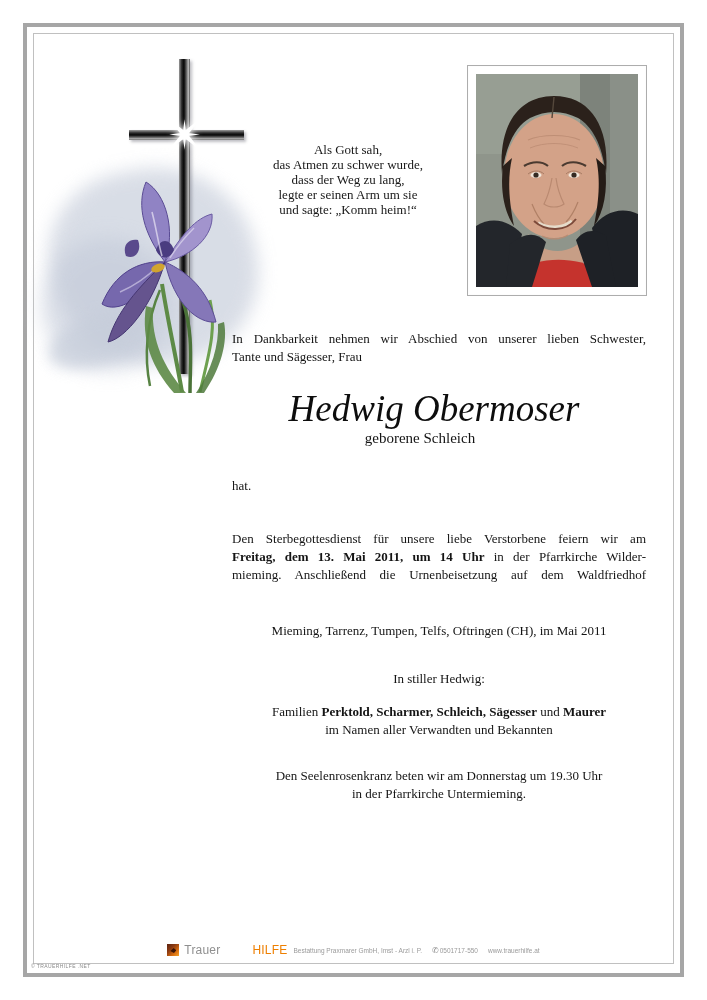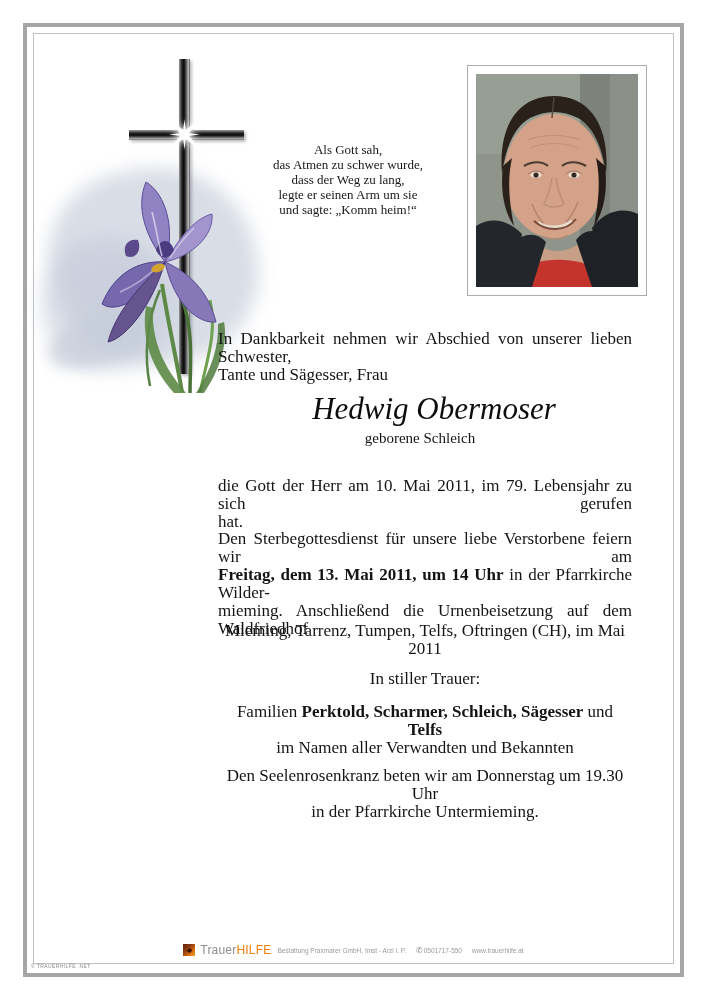--- a/index.html
+++ b/index.html
@@ -25,39 +25,39 @@
   .sparkle { position:absolute; left:159px; top:109px; width:51px; height:51px; filter:drop-shadow(0 0 3px #ffffff); }
   .flower { position:absolute; left:86px; top:172px; width:154px; height:222px; }
 
   
   .photo-frame { position:absolute; left:467px; top:65px; width:162px; height:213px;
     border:1px solid #adadad; background:#ffffff; padding:8px; box-shadow:0 0 0 1px #fdfdfd inset; }
   .photo-frame svg { display:block; }
 
   
   .verse { position:absolute; left:250px; top:142px; width:196px; text-align:center; font-size:13px; line-height:15px; color:#181818; }
-  .col { position:absolute; left:218px; width:414px; font-size:17px; line-height:18px; }
+  .col { position:absolute; left:232px; width:414px; font-size:13px; line-height:18px; }
   .jline { text-align:justify; text-align-last:justify; }
   .center { text-align:center; }
   b { font-weight:bold; }
-  .name { position:absolute; left:227px; width:414px; top:386px; text-align:center; font-style:italic; font-size:31px; line-height:46px; color:#0d0d0d; }
+  .name { position:absolute; left:227px; width:414px; top:386px; text-align:center; font-style:italic; font-size:37px; line-height:46px; color:#0d0d0d; }
   .maiden { position:absolute; left:213px; width:414px; top:430px; text-align:center; font-size:15px; }
 
   
   .footer { position:absolute; left:34px; right:34px; top:941px; height:18px;
     display:flex; justify-content:center; align-items:center;
     font-family:"Liberation Sans", sans-serif; }
   .logo-mark { width:12px; height:12px; margin-right:5px;
     background:linear-gradient(135deg,#5d2310 0%,#8a3a12 35%,#d86d10 70%,#f5a227 100%);
     position:relative; }
   .logo-mark::after { content:""; position:absolute; left:3px; top:4px; width:6px; height:5px;
     background:#3a1407; clip-path:polygon(0 60%, 55% 0, 100% 45%, 60% 100%); }
   .brand { font-size:12px; letter-spacing:.2px; margin-right:6px; white-space:nowrap; }
   .brand .b1 { color:#8f8f8f; }
-  .brand .b2 { color:#ee7f00; }
+  .brand .b2 { color:#ee7f00;padding-left:32px; }
   .foot-small { font-size:6.5px; color:#9a9a9a; white-space:nowrap; }
   .foot-gap { margin-left:10px; }
   .phone-glyph { font-size:8px; color:#8a8a8a; margin-right:1px; }
   .copyright { position:absolute; left:31px; top:963px; font-size:5px; letter-spacing:.4px; color:#8a8a8a; font-family:"Liberation Sans", sans-serif; }
 </style>
 </head>
 <body>
 
 <div class="page">
 
@@ -156,35 +156,34 @@
 
   <div class="col" style="top:330px;">
     <div class="jline">In Dankbarkeit nehmen wir Abschied von unserer lieben Schwester,</div>
     <div>Tante und Sägesser, Frau</div>
   </div>
 
   <div class="name">Hedwig Obermoser</div>
   <div class="maiden">geborene Schleich</div>
 
   <div class="col" style="top:477px;">
-    <div class="jline">die Gott der Herr am 10. Mai 2011, im 79. Lebensjahr zu sich gerufen</div>
     <div>hat.</div>
   </div>
 
   <div class="col" style="top:530px;">
     <div class="jline">Den Sterbegottesdienst für unsere liebe Verstorbene feiern wir am</div>
     <div class="jline"><b>Freitag, dem 13. Mai 2011, um 14 Uhr</b><span> in der Pfarrkirche Wilder-</span></div>
     <div class="jline">mieming. Anschließend die Urnenbeisetzung auf dem Waldfriedhof</div>
   </div>
 
   <div class="col center" style="top:622px;">Mieming, Tarrenz, Tumpen, Telfs, Oftringen (CH), im Mai 2011</div>
 
-  <div class="col center" style="top:670px;">In stiller Trauer:</div>
+  <div class="col center" style="top:670px;">In stiller Hedwig:</div>
   <div class="col center" style="top:703px;">
-    <div><span>Familien </span><b>Perktold, Scharmer, Schleich, Sägesser</b><span> und </span><b>Telfs</b></div>
+    <div><span>Familien </span><b>Perktold, Scharmer, Schleich, Sägesser</b><span> und </span><b>Maurer</b></div>
     <div>im Namen aller Verwandten und Bekannten</div>
   </div>
 
   <div class="col center" style="top:767px;">
     <div>Den Seelenrosenkranz beten wir am Donnerstag um 19.30 Uhr</div>
     <div>in der Pfarrkirche Untermieming.</div>
   </div>
 
   <div class="footer">
     <div class="logo-mark"></div>

